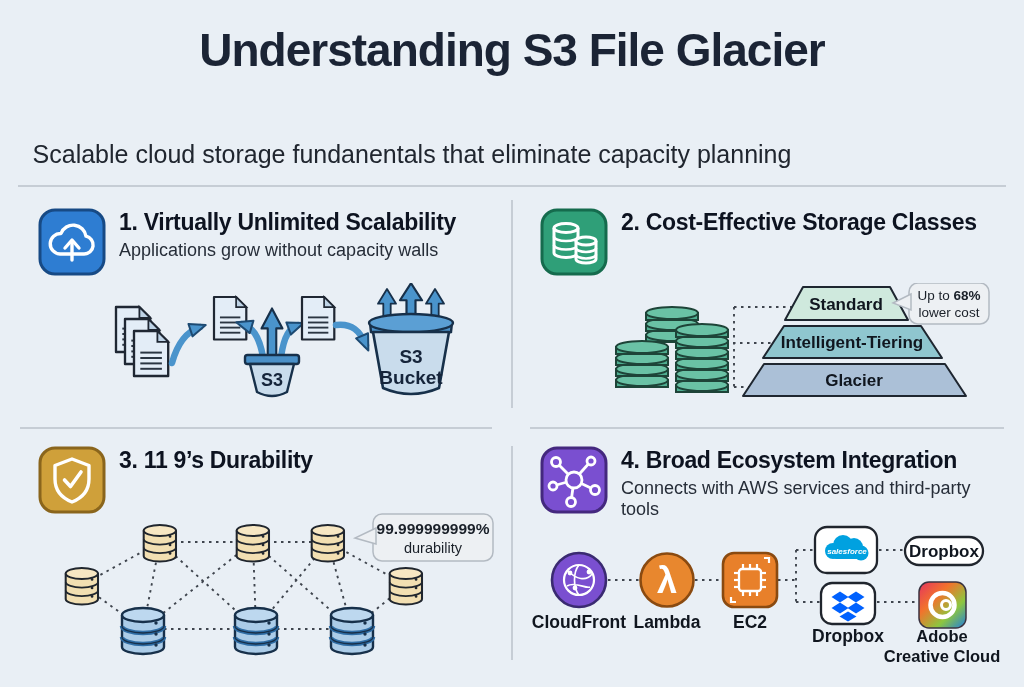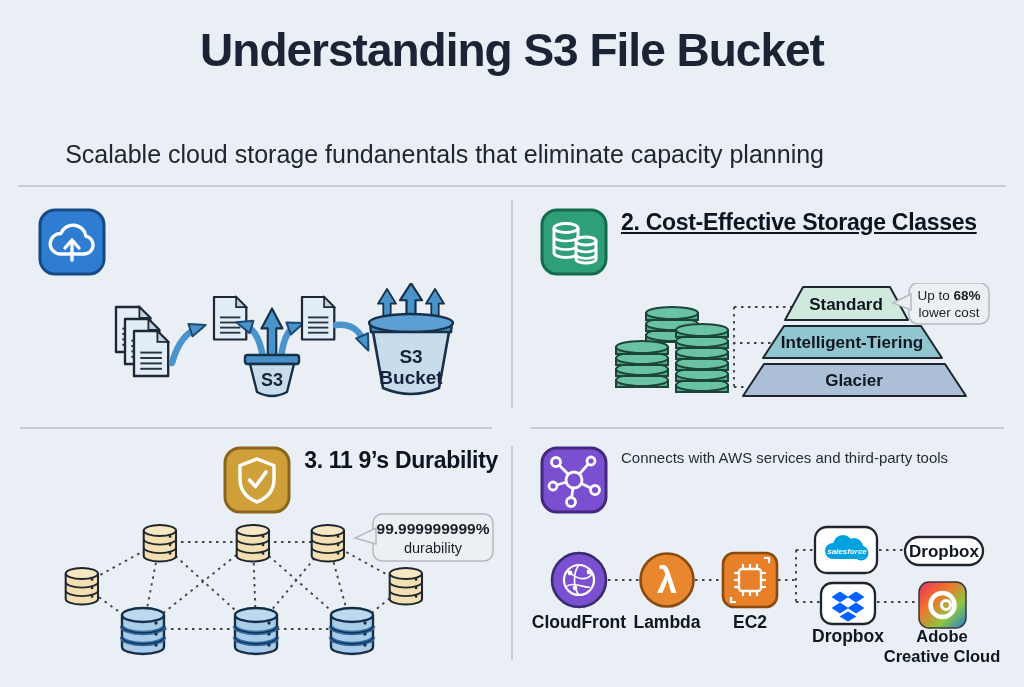--- a/index.html
+++ b/index.html
@@ -5,56 +5,60 @@
   html,body{margin:0;padding:0;}
   body{
     width:1024px;height:687px;position:relative;overflow:hidden;
     background:#e9eff5;
     font-family:"Liberation Sans",sans-serif;
     color:#10161f;
   }
   .abs{position:absolute;}
   .title-wrap{top:24px;left:0;width:1024px;text-align:center;}
   .title-line{font-size:46px;font-weight:bold;letter-spacing:-1px;line-height:1.15;color:#1b2435;}
-  .subtitle{top:140px;left:0;width:824px;text-align:right;font-size:25px;color:#20262f;}
+  .subtitle{top:140px;left:0;width:824px;text-align:center;font-size:25px;color:#20262f;}
   .rule{height:2px;background:#c6cdd5;}
   .qhead{display:flex;gap:13px;align-items:flex-start;}
   .qicon{width:68px;height:68px;flex:none;}
   .qtitle{font-size:23px;font-weight:bold;letter-spacing:-0.3px;color:#0d1320;line-height:1.25;}
   .qsub{font-size:18px;color:#262d38;margin-top:3px;}
   svg text{font-family:"Liberation Sans",sans-serif;}
   .dot{stroke:#3f454e;stroke-width:1.9;stroke-dasharray:2.5,4.5;fill:none;}
   .arr{fill:none;stroke:#4a94cc;stroke-width:6.5;stroke-linecap:round;}
   .solid-arrow{fill:#4a94cc;stroke:#17304a;stroke-width:2.2;stroke-linejoin:round;}
   .blabel{font-weight:bold;fill:#15243a;text-anchor:middle;}
   .tier-label{font-weight:bold;fill:#10161f;text-anchor:middle;font-size:17px;}
   .callout-shape{fill:#edf0f3;stroke:#b3bac2;stroke-width:1.5;}
   .svc{font-weight:bold;fill:#10161f;text-anchor:middle;font-size:17.5px;}
 </style>
 </head>
 <body>
 
 <div class="abs title-wrap">
-  <div class="title-line">Understanding S3 File Bucket</div>
+  <div class="title-line">Understanding S3 File Glacier</div>
 </div>
 <div class="abs subtitle">Scalable cloud storage fundanentals that eliminate capacity planning</div>
 
 <div class="abs rule" style="top:185px;left:18px;width:988px;"></div>
 <div class="abs" style="top:200px;left:511px;width:2px;height:208px;background:#c6cdd5;"></div>
 <div class="abs rule" style="top:427px;left:20px;width:472px;"></div>
 <div class="abs rule" style="top:427px;left:530px;width:474px;"></div>
 <div class="abs" style="top:446px;left:511px;width:2px;height:214px;background:#c6cdd5;"></div>
 
 <div class="abs qhead" style="left:38px;top:208px;width:460px;">
   <svg class="qicon" viewBox="0 0 68 68">
     <rect x="2" y="2" width="64" height="64" rx="15" stroke="#174a85" stroke-width="3" fill="#2e7dd2"></rect>
     <path d="M22,46 H46 a9,9 0 0 0 2,-17.8 A13,13 0 0 0 23,25.5 A9.5,9.5 0 0 0 22,46 Z" fill="none" stroke="#fff" stroke-width="3.4" stroke-linejoin="round"></path>
     <line x1="34" y1="52" x2="34" y2="34" stroke="#fff" stroke-width="3.4" stroke-linecap="round"></line>
     <path d="M27,40 L34,32 L41,40" fill="none" stroke="#fff" stroke-width="3.4" stroke-linecap="round" stroke-linejoin="round"></path>
   </svg>
+  <div>
+    <div class="qtitle">1. Virtually Unlimited Scalability</div>
+    <div class="qsub">Applications grow without capacity walls</div>
+  </div>
 </div>
 
 <svg class="abs" style="left:20px;top:283px;" width="480" height="137" viewBox="0 0 480 137">
   <defs>
     <g id="doc">
       <path d="M0,0 H26 L38,12 V50 H0 Z" fill="#e3edf7" stroke="#1f2733" stroke-width="2.6" stroke-linejoin="round"></path>
       <path d="M26,0 V12 H38 Z" fill="#bed3e6" stroke="#1f2733" stroke-width="2"></path>
       <g stroke="#2a3542" stroke-width="2.2">
         <line x1="7" y1="24" x2="31" y2="24"></line>
           <line x1="7" y1="30" x2="31" y2="30"></line>
@@ -96,21 +100,21 @@
     <use href="#uparrow" class="solid-arrow" transform="translate(391,42) scale(1.0,0.95)"></use>
     <use href="#uparrow" class="solid-arrow" transform="translate(415,42) scale(0.82)"></use>
     <path d="M350,40 L432,40 L431,49 Q391,59 351,49 Z" fill="#4a90c8" stroke="#17304a" stroke-width="2.4"></path>
     <ellipse cx="391" cy="40" rx="42" ry="9" fill="#5b9fd4" stroke="#17304a" stroke-width="2.4"></ellipse>
     <path d="M353,49 L429,49 L419,105 Q391,117 363,105 Z" fill="#c9dcec" stroke="#17304a" stroke-width="2.6" stroke-linejoin="round"></path>
     <text x="391" y="80" class="blabel" font-size="19">S3</text>
     <text x="391" y="101" class="blabel" font-size="19">Bucket</text>
   </g>
 </svg>
 
-<div class="abs qhead" style="left:540px;top:208px;width:465px;text-decoration:underline;">
+<div class="abs qhead" style="left:540px;top:208px;width:465px;">
   <svg class="qicon" viewBox="0 0 68 68">
     <rect x="2" y="2" width="64" height="64" rx="15" stroke="#156b4d" stroke-width="3" fill="#2f9f78"></rect>
     <path d="M14,20 V45 A12,4.5 0 0 0 38,45 V20" fill="none" stroke="#fff" stroke-width="3"></path>
     <ellipse cx="26" cy="20" rx="12" ry="4.5" fill="none" stroke="#fff" stroke-width="3"></ellipse>
     <path d="M14,28.5 A12,4.5 0 0 0 38,28.5 M14,37 A12,4.5 0 0 0 38,37" stroke="#fff" stroke-width="2.6" fill="none"></path>
     <path d="M36,33 V51 A10,4 0 0 0 56,51 V33" stroke="#fff" stroke-width="3" fill="#2f9f78"></path>
     <ellipse cx="46" cy="33" rx="10" ry="4" stroke="#fff" stroke-width="3" fill="#2f9f78"></ellipse>
     <path d="M36,40 A10,4 0 0 0 56,40 M36,46.5 A10,4 0 0 0 56,46.5" stroke="#fff" stroke-width="2.6" fill="none"></path>
   </svg>
   <div>
@@ -159,21 +163,21 @@
   </g>
 
   <g>
     <rect x="379" y="0" width="80" height="41" rx="9" class="callout-shape"></rect>
     <polygon points="381,11 381,27 363,20" class="callout-shape"></polygon>
     <text x="419" y="17" font-size="13.5" fill="#1a2029" text-anchor="middle"><tspan>Up to </tspan><tspan font-weight="bold">68%</tspan></text>
     <text x="419" y="33.5" font-size="13.5" fill="#1a2029" text-anchor="middle">lower cost</text>
   </g>
 </svg>
 
-<div class="abs qhead" style="left:38px;top:446px;width:460px;justify-content:flex-end;">
+<div class="abs qhead" style="left:38px;top:446px;width:460px;">
   <svg class="qicon" viewBox="0 0 68 68">
     <rect x="2" y="2" width="64" height="64" rx="15" stroke="#8a651c" stroke-width="3" fill="#cfa03a"></rect>
     <path d="M34,13 L51,19.5 V33 C51,45 44,52 34,56 C24,52 17,45 17,33 V19.5 Z" fill="none" stroke="#fff" stroke-width="3.4" stroke-linejoin="round"></path>
     <path d="M26.5,34 L32.5,40.5 L43,26" fill="none" stroke="#fff" stroke-width="3.6" stroke-linecap="round" stroke-linejoin="round"></path>
   </svg>
   <div>
     <div class="qtitle">3. 11 9’s Durability</div>
   </div>
 </div>
 
@@ -246,21 +250,22 @@
       <line x1="34" y1="34" x2="55" y2="44"></line>
       <circle cx="34" cy="34" r="8" fill="#7a4fd0"></circle>
       <circle cx="16" cy="16" r="4.5" fill="#7a4fd0"></circle>
         <circle cx="51" cy="15" r="4" fill="#7a4fd0"></circle>
       <circle cx="13" cy="40" r="4" fill="#7a4fd0"></circle>
         <circle cx="31" cy="56" r="4.5" fill="#7a4fd0"></circle>
       <circle cx="55" cy="44" r="4.5" fill="#7a4fd0"></circle>
     </g>
   </svg>
   <div>
-    <div class="qsub" style="font-size:15px;">Connects with AWS services and third-party tools</div>
+    <div class="qtitle">4. Broad Ecosystem Integration</div>
+    <div class="qsub" style="font-size:18px;">Connects with AWS services and third-party tools</div>
   </div>
 </div>
 
 <svg class="abs" style="left:530px;top:520px;" width="478" height="162" viewBox="0 0 478 162">
   <defs>
     <linearGradient id="adg" x1="0" y1="0" x2="1" y2="1">
       <stop offset="0" stop-color="#e5335f"></stop>
         <stop offset="0.35" stop-color="#f2732c"></stop>
       <stop offset="0.68" stop-color="#8dc63f"></stop>
         <stop offset="1" stop-color="#1f7de0"></stop>

